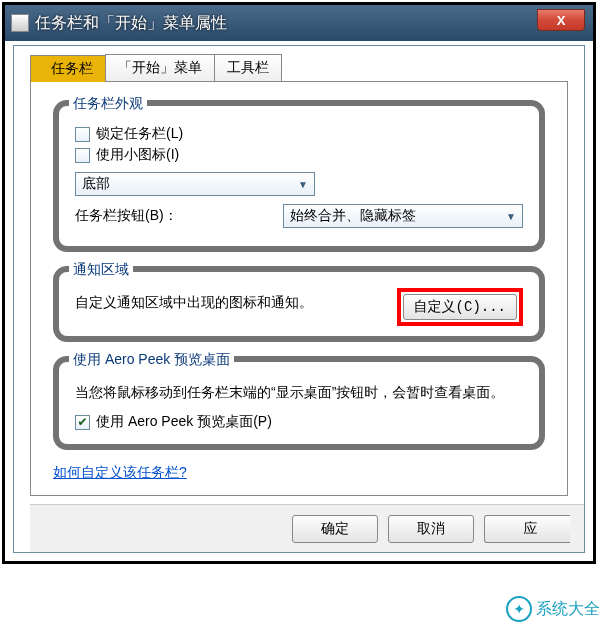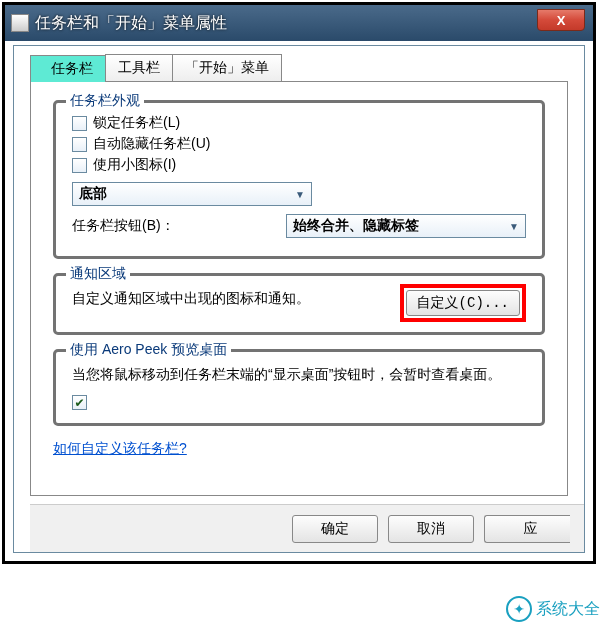--- a/index.html
+++ b/index.html
@@ -69,40 +69,40 @@
   }
   .tab {
     border: 1px solid #888;
     border-bottom: none;
     padding: 4px 12px;
     background: linear-gradient(#fff, #eee);
     font-size: 14px;
     position: relative;
   }
   .tab.active {
-    background: #5eead4;
+    background: #eab308;
     top: 1px;
     z-index: 2;
     padding-left: 20px;
   }
   .tab + .tab { margin-left: -1px; }
   .tab-panel {
     border: 1px solid #888;
     position: absolute;
     left: 16px; right: 16px;
     top: 35px; bottom: 56px;
     background: #fff;
     padding: 8px 22px 8px 22px;
   }
   
   .groupbox {
-    border: 3px solid #737373;
-    border-radius: 5px;
+    border: 6px solid #737373;
+    border-radius: 14px;
     margin: 10px 0 14px 0;
-    padding: 8px 16px 10px 16px;
+    padding: 16px 16px 10px 16px;
     position: relative;
   }
   .groupbox > .legend {
     position: absolute;
     top: -11px; left: 10px;
     background: #fff;
     padding: 0 4px;
     font-size: 14px;
     color: #0a3a7a;
   }
@@ -130,21 +130,20 @@
   .row .label { flex: 1; }
   .combo {
     width: 240px;
     height: 24px;
     border: 1px solid #6a8aa0;
     background: linear-gradient(#fff, #e8f0f8);
     display: flex;
     align-items: center;
     padding: 0 6px;
     position: relative;
-    font-weight: bold;
   }
   .combo .arrow {
     position: absolute;
     right: 6px;
     color: #3a5a7a;
     font-size: 10px;
   }
   .desc { margin: 4px 0 10px 0; line-height: 1.5; }
   .highlight {
     border: 4px solid #ff0000;
@@ -225,36 +224,32 @@
     <div class="title-text">任务栏和「开始」菜单属性</div>
     <div class="close-btn">
       <span>X</span>
     </div>
   </div>
 
   <div class="client">
 
     <div class="tabstrip">
       <div class="tab active">任务栏</div>
+      <div class="tab">「开始」菜单</div>
       <div class="tab">工具栏</div>
-      <div class="tab">「开始」菜单</div>
     </div>
 
     <div class="tab-panel">
 
       <div class="groupbox">
         <div class="legend">任务栏外观</div>
 
         <div class="chk-row">
           <div class="chk"></div>
           <span>锁定任务栏(L)</span>
-        </div>
-        <div class="chk-row">
-          <div class="chk"></div>
-          <span>自动隐藏任务栏(U)</span>
         </div>
         <div class="chk-row">
           <div class="chk"></div>
           <span>使用小图标(I)</span>
         </div>
 
         <div class="row">
           <div class="combo">
             <span>底部</span>
             <span class="arrow">▼</span>
@@ -278,20 +273,21 @@
             <button class="btn">自定义(C)...</button>
           </div>
         </div>
       </div>
 
       <div class="groupbox">
         <div class="legend">使用 Aero Peek 预览桌面</div>
         <div class="desc">当您将鼠标移动到任务栏末端的“显示桌面”按钮时，会暂时查看桌面。</div>
         <div class="chk-row">
           <div class="chk">✔</div>
+          <span>使用 Aero Peek 预览桌面(P)</span>
         </div>
       </div>
 
       <div style="margin-top:14px;">
         <span class="link">如何自定义该任务栏?</span>
       </div>
 
     </div>
 
     <div class="dlg-buttons">

